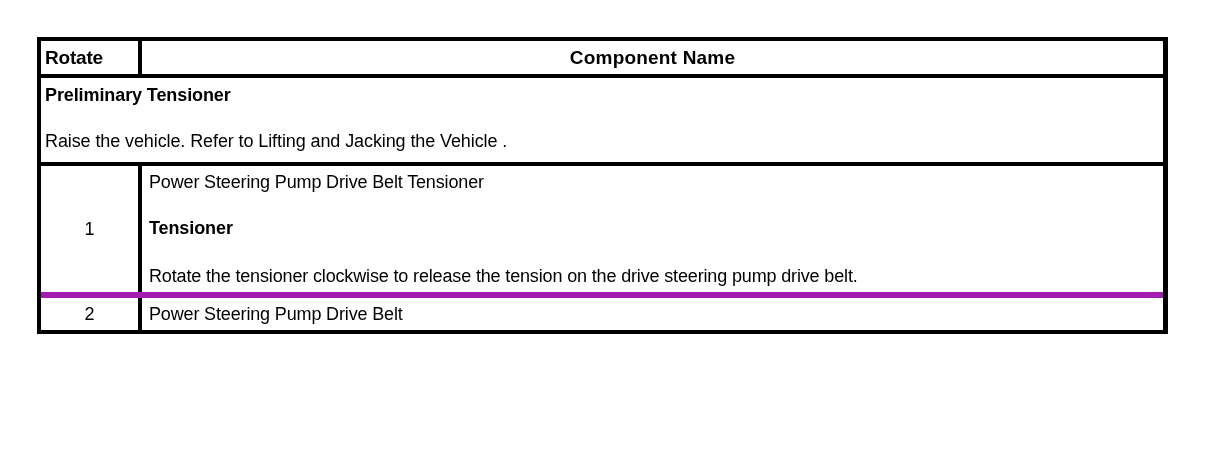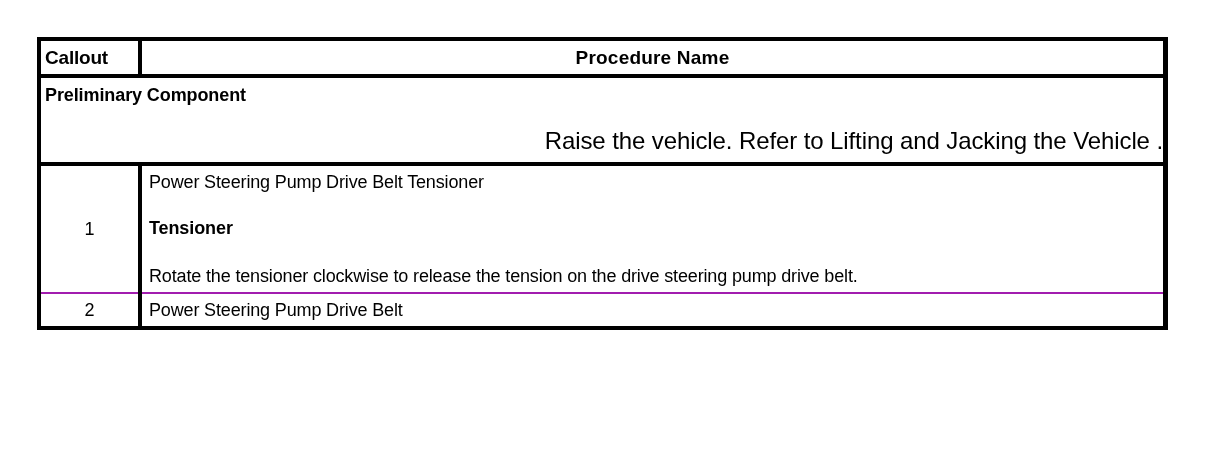--- a/index.html
+++ b/index.html
@@ -94,46 +94,45 @@
     font-size: 18px;
     font-weight: bold;
     line-height: 24px;
     letter-spacing: -0.1px;
     white-space: nowrap;
   }
   .prelim-gap {
     height: 22px;
   }
   .prelim-body {
-    font-size: 24px;
+    font-size: 18px;
     line-height: 24px;
     letter-spacing: -0.1px;
     white-space: nowrap;
-    text-align: right;
   }
 
   
   .row-item .cell-callout {
     border-right: 4px solid #000000;
     text-align: center;
     vertical-align: middle;
   }
   .callout-number {
     font-size: 18px;
     line-height: 22px;
     text-align: center;
   }
 
   .row-item .cell-name {
     padding: 4px 0 4px 7px;
   }
 
   
   .row-item-1 td {
-    border-bottom: 2px solid #a21caf;
+    border-bottom: 6px solid #a21caf;
   }
   .row-item-2 td {
     border-top: 2px solid #000000;
   }
 
   .item-line {
     font-size: 18px;
     line-height: 24px;
     letter-spacing: -0.15px;
     white-space: nowrap;
@@ -154,30 +153,30 @@
     <table>
       <colgroup>
         <col class="col-callout">
         <col class="col-name">
       </colgroup>
 
       <tbody>
 
         <tr class="row-header">
           <td class="hdr-callout">
-            <div class="hdr-callout-label">Callout</div>
+            <div class="hdr-callout-label">Rotate</div>
           </td>
           <td class="hdr-name">
-            <div class="hdr-name-label">Procedure Name</div>
+            <div class="hdr-name-label">Component Name</div>
           </td>
         </tr>
 
         <tr class="row-prelim">
           <td colspan="2">
-            <div class="prelim-title">Preliminary Component</div>
+            <div class="prelim-title">Preliminary Tensioner</div>
             <div class="prelim-gap"></div>
             <div class="prelim-body">Raise the vehicle. Refer to Lifting and Jacking the Vehicle .</div>
           </td>
         </tr>
 
         <tr class="row-item row-item-1">
           <td class="cell-callout">
             <div class="callout-number">1</div>
           </td>
           <td class="cell-name">

